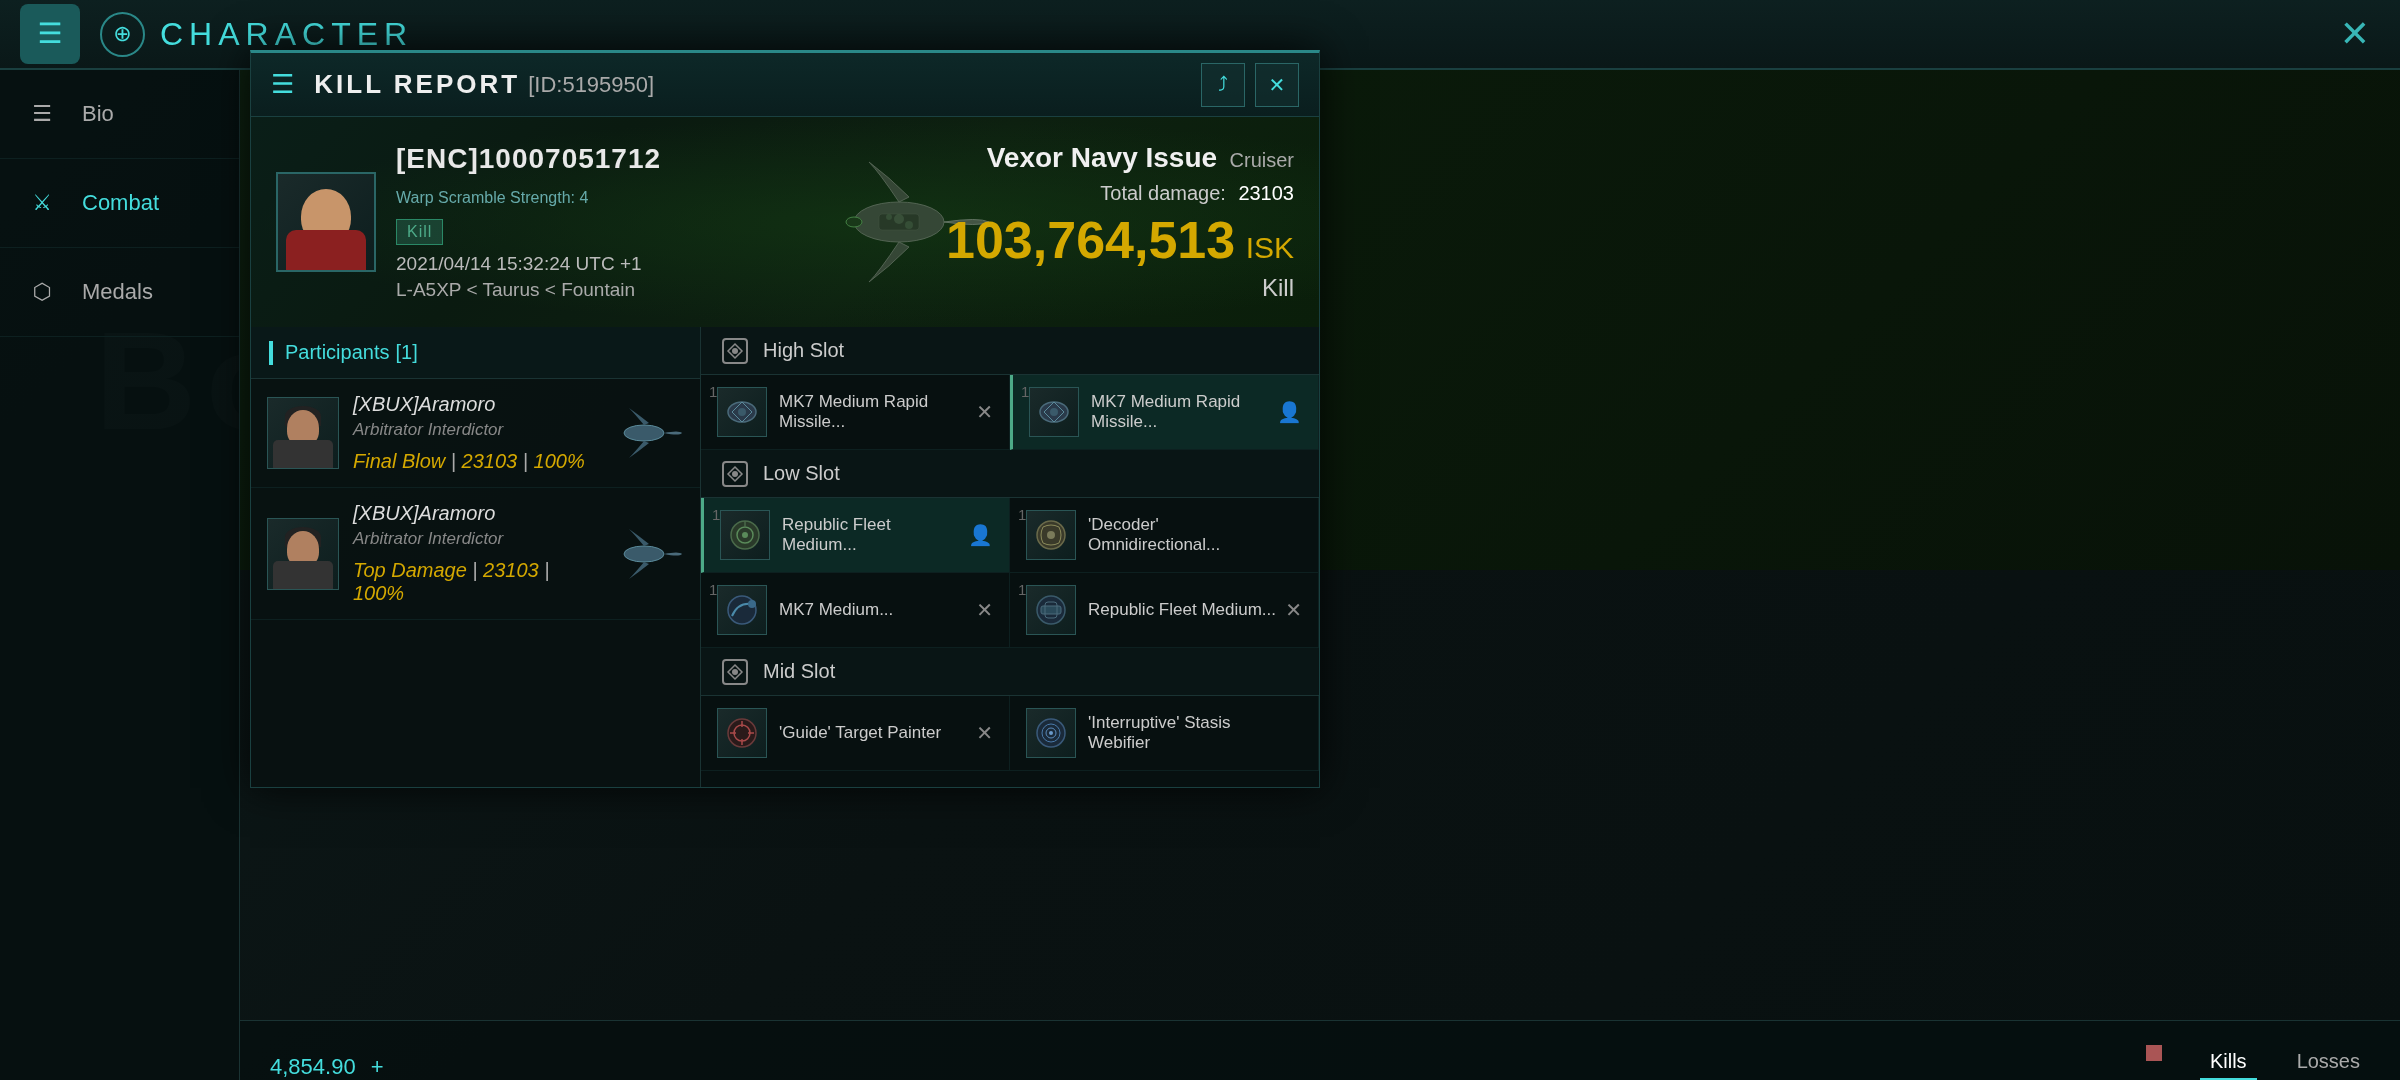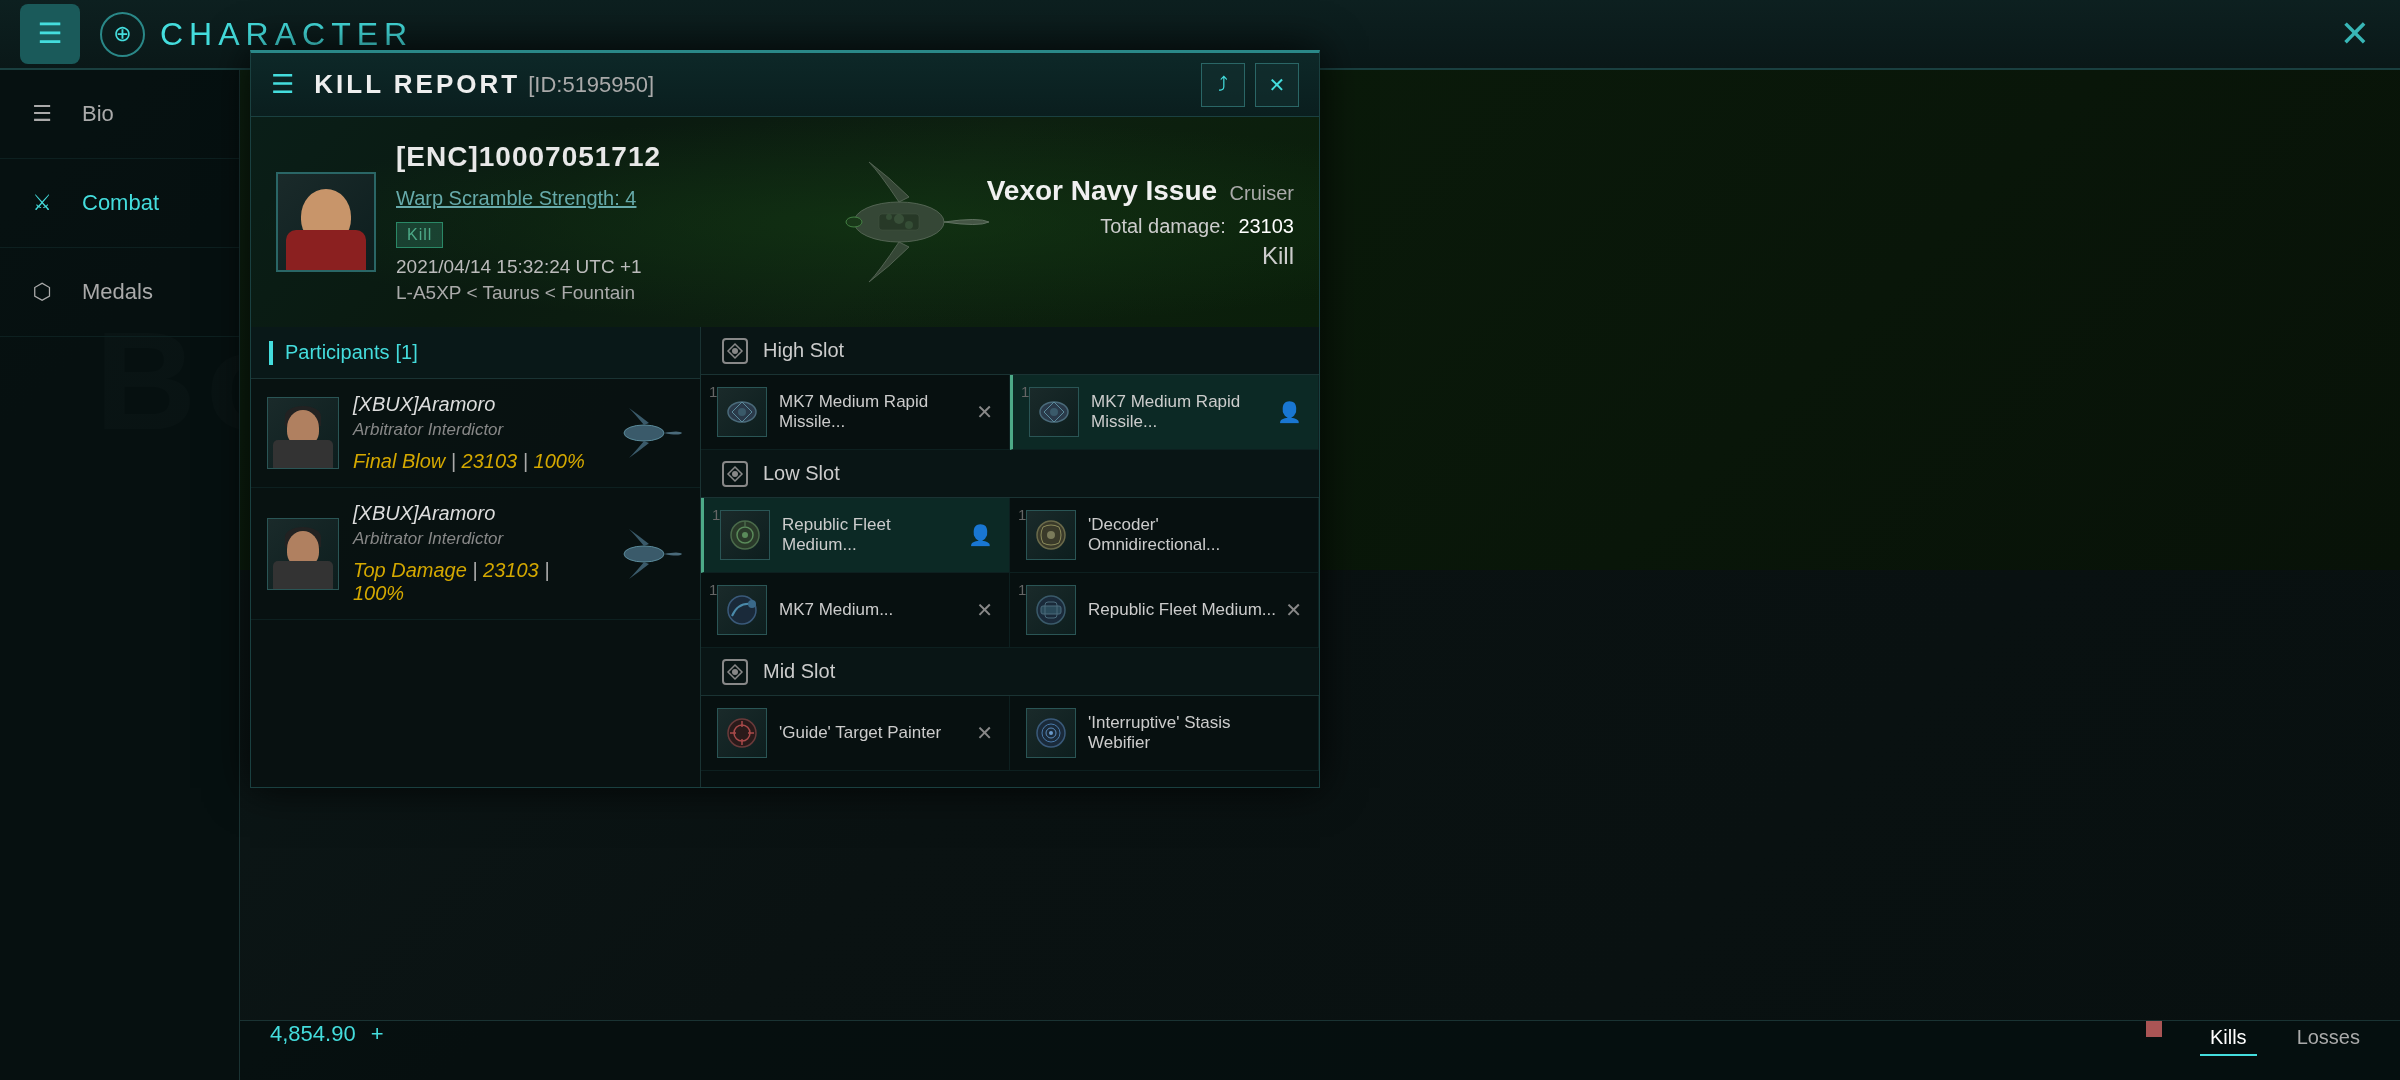--- a/index.html
+++ b/index.html
@@ -120,21 +120,21 @@
 
     
     .bottom-bar {
       position: absolute;
       bottom: 0; left: 240px;
       right: 0;
       height: 60px;
       background: rgba(5,15,15,0.9);
       border-top: 1px solid #1a3333;
       display: flex;
-      align-items: flex-start;
+      align-items: flex-end;
       padding: 0 30px;
     }
     .bottom-value {
       font-size: 22px;
       color: #4dd;
     }
     .bottom-icon {
       font-size: 22px;
       color: #4dd;
       margin-left: 15px;
@@ -259,24 +259,23 @@
       flex: 1;
       z-index: 1;
     }
     .victim-name {
       font-size: 28px;
       font-weight: 600;
       color: #e8e8e8;
       letter-spacing: 1px;
     }
     .victim-sub {
-      font-size: 20px;
+      font-size: 16px;
       color: #6aa;
       margin-top: 14px;
-      text-decoration: underline;
     }
     .kill-tag {
       display: inline-block;
       background: rgba(40,100,80,0.5);
       border: 1px solid #2a8866;
       color: #4daa88;
       font-size: 16px;
       padding: 3px 10px;
       margin-top: 12px;
       letter-spacing: 1px;
@@ -654,20 +653,24 @@
 
     <div class="kill-details-right">
       <div>
         <span class="ship-name-label">Vexor Navy Issue</span>
         <span class="ship-type-label">Cruiser</span>
       </div>
       <div style="margin-top:8px;">
         <span class="damage-label">Total damage:</span>
         <span class="damage-value" style="font-size:20px;color:#fff;margin-left:8px;">23103</span>
       </div>
+      <div style="margin-top:5px;">
+        <span class="isk-value">103,764,513</span>
+        <span class="isk-label">ISK</span>
+      </div>
       <div class="kill-label">Kill</div>
     </div>
   </div>
 
   <div class="kill-content">
 
     <div class="participants-panel">
       <div class="participants-header">
         <div class="participants-bar"></div>
         <span class="participants-title">Participants</span>

